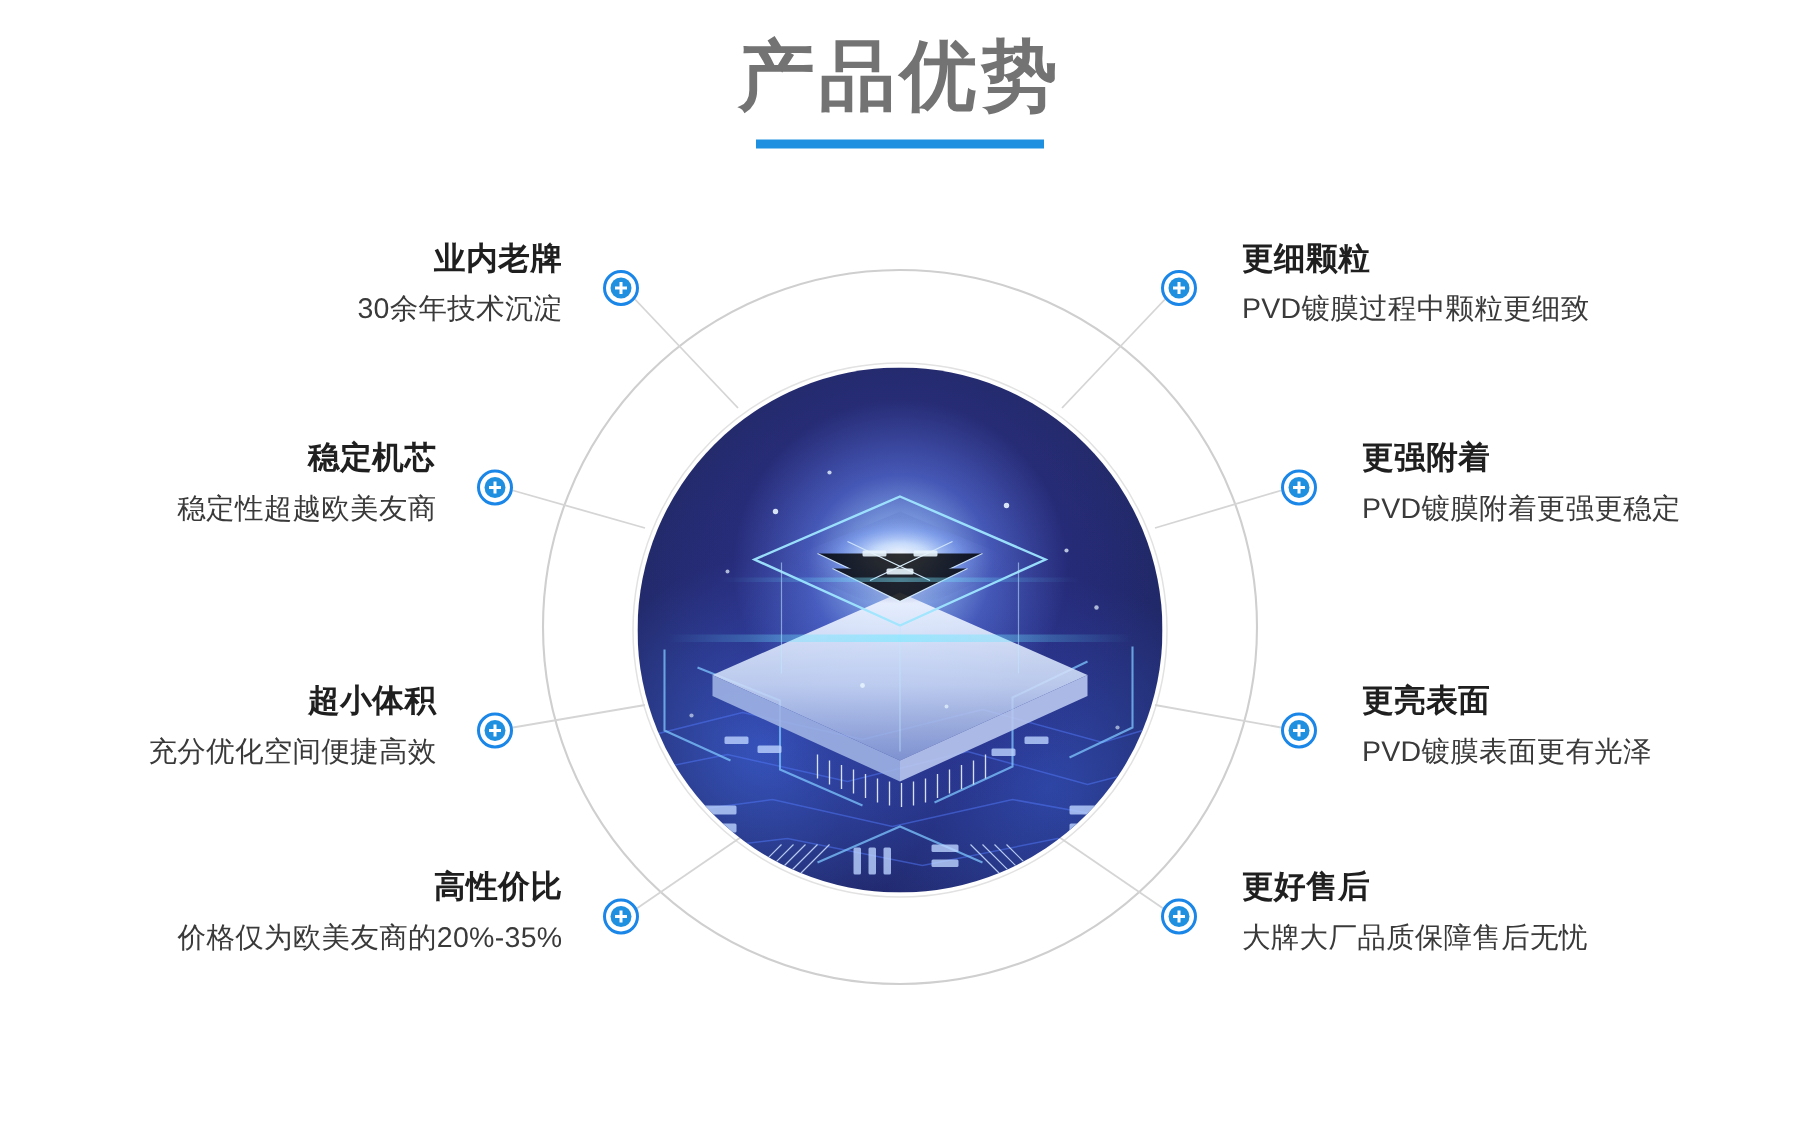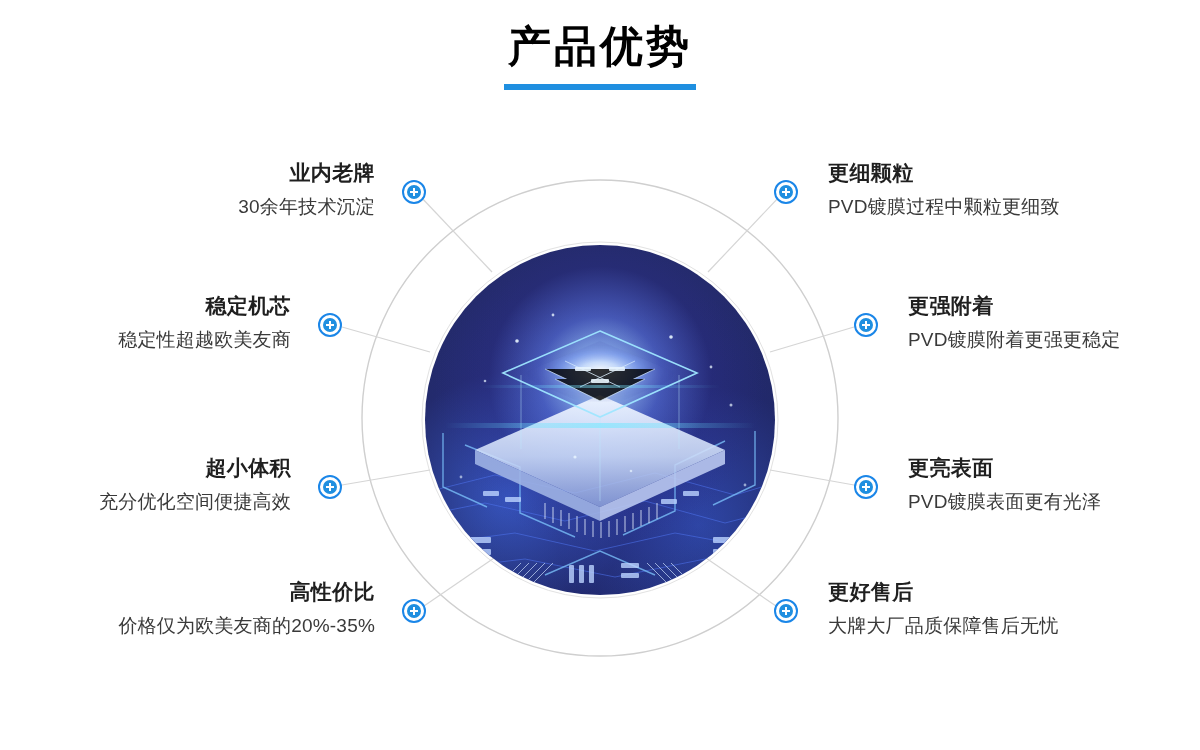--- a/index.html
+++ b/index.html
@@ -9,21 +9,21 @@
     background:#ffffff;
     position:relative;
     overflow:hidden;
     color:#2a2a2a;
   }
   #stage { position:absolute; left:0; top:0; width:1200px; height:750px; }
 
   
   .title-wrap { position:absolute; left:0; top:22px; width:1200px; text-align:center; }
   .title {
-    font-size:43px; font-weight:bold; color:#000000;
+    font-size:51px; font-weight:bold; color:#737373;
     letter-spacing:3px; line-height:1.12;
   }
   .title-rule {
     width:192px; height:6px; background:#1f8fe0;
     margin:14px auto 0;
   }
 
   
   #diagram { position:absolute; left:0; top:0; width:1200px; height:750px; }
 

